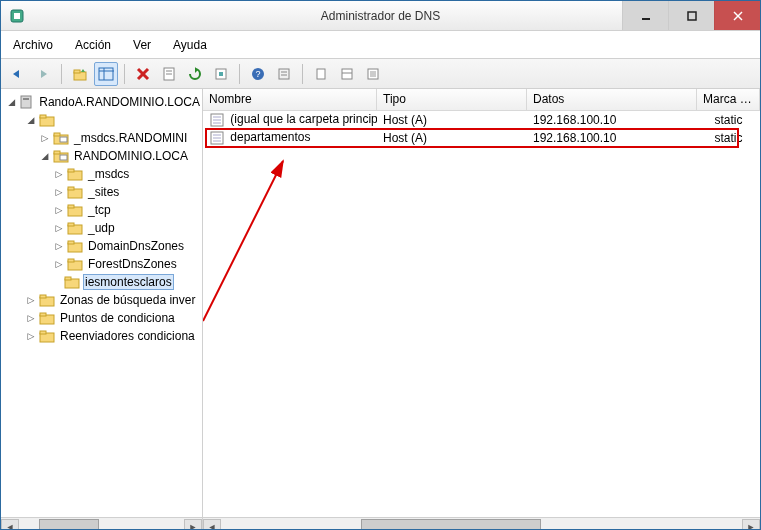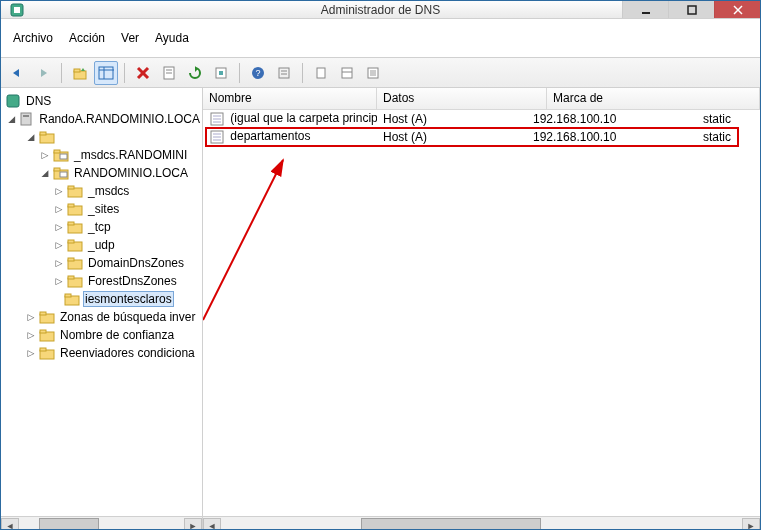--- a/index.html
+++ b/index.html
@@ -7,21 +7,21 @@
     margin: 0;
     font-family: "Segoe UI", Tahoma, sans-serif;
     font-size: 12px;
     background: #fff;
     width: 761px;
     height: 530px;
     overflow: hidden;
     border: 1px solid #2c6aa0;
   }
   .titlebar {
-    height: 18px;
+    height: 30px;
     background: linear-gradient(#fdfdfd, #eaeaea);
     border-bottom: 1px solid #d0d0d0;
     display: flex;
     align-items: center;
     position: relative;
   }
   .titlebar .app-icon {
     width: 16px; height: 16px;
     margin-left: 8px;
     display: inline-block;
@@ -42,27 +42,27 @@
     display: flex;
     align-items: center;
     justify-content: center;
     border-left: 1px solid rgba(0,0,0,0.05);
   }
   .wc-min, .wc-max { background: #d6d6d6; }
   .wc-close { background: #c75050; color: #fff; }
   .wc-btn svg { display:block; }
 
   .menubar {
-    height: 39px;
+    height: 28px;
     background: #fff;
     border-bottom: 1px solid #d0d0d0;
     display: flex;
     align-items: center;
     padding: 0 4px;
-    gap: 0;
+    gap: 6px;
   }
   .menubar .menu-item {
     padding: 2px 8px;
     cursor: default;
   }
 
   .toolbar {
     height: 30px;
     background: linear-gradient(#f7f7f7,#ececec);
     border-bottom: 1px solid #d0d0d0;
@@ -151,21 +151,21 @@
   .list-row .cell {
     padding:0 6px;
     overflow:hidden;
     white-space:nowrap;
   }
   .rec-icon { width:16px; height:16px; display:inline-block; margin-right:2px; vertical-align:middle; }
 
   .col-nombre { width:174px; }
   .col-tipo   { width:150px; }
   .col-datos  { width:170px; }
-  .col-marca  { flex:1; }
+  .col-marca  { flex:1;text-align:center; }
 
   .highlight-box {
     position:absolute;
     border:2px solid #d80000;
     pointer-events:none;
   }
   .arrow-svg {
     position:absolute;
     pointer-events:none;
   }
@@ -307,26 +307,20 @@
         <rect x="4" y="4" width="6" height="6" fill="#ccc"></rect>
       </svg>
     </div>
 </div>
 
 <div class="client">
 
   <div class="tree-pane">
     <div class="tree-body">
 
-      <div class="tree-line">
-        <span class="dns-icon"><svg width="16" height="16">
-              <rect x="2" y="2" width="12" height="12" fill="#4a8" stroke="#276" rx="2"></rect>
-            </svg></span>
-        <span class="tree-label">DNS</span>
-      </div>
 
       <div class="tree-line">
         <span class="sp" style="width:4px"></span>
         <span class="twisty">◢</span>
         <span class="server-icon"><svg width="16" height="16">
               <rect x="3" y="2" width="10" height="12" fill="#d8d8d8" stroke="#888"></rect>
               <rect x="5" y="4" width="6" height="2" fill="#888"></rect>
             </svg></span>
         <span class="tree-label">RandoA.RANDOMINIO.LOCA</span>
       </div>
@@ -434,21 +428,21 @@
             </svg></span>
         <span class="tree-label">Zonas de búsqueda inver</span>
       </div>
       <div class="tree-line">
         <span class="sp" style="width:18px"></span>
         <span class="twisty">▷</span>
         <span class="folder-icon"><svg width="16" height="16">
               <rect x="1" y="5" width="14" height="9" fill="#f7d77a" stroke="#c7a22a"></rect>
               <rect x="1" y="3" width="6" height="3" fill="#f7d77a" stroke="#c7a22a"></rect>
             </svg></span>
-        <span class="tree-label">Nombre de confianza</span>
+        <span class="tree-label">Puntos de condiciona</span>
       </div>
       <div class="tree-line">
         <span class="sp" style="width:18px"></span>
         <span class="twisty">▷</span>
         <span class="folder-icon"><svg width="16" height="16">
               <rect x="1" y="5" width="14" height="9" fill="#f7d77a" stroke="#c7a22a"></rect>
               <rect x="1" y="3" width="6" height="3" fill="#f7d77a" stroke="#c7a22a"></rect>
             </svg></span>
         <span class="tree-label">Reenviadores condiciona</span>
       </div>
@@ -459,20 +453,21 @@
       <div class="track">
           <div class="thumb" style="left:20px; width:60px;"></div>
         </div>
       <div class="sbtn">►</div>
     </div>
   </div>
 
   <div class="list-pane">
     <div class="list-header">
       <div class="col col-nombre">Nombre</div>
+      <div class="col col-tipo">Tipo</div>
       <div class="col col-datos">Datos</div>
       <div class="col col-marca">Marca de</div>
     </div>
     <div class="list-body">
 
       <div class="list-row">
         <div class="cell col-nombre">
           <span class="rec-icon"><svg width="16" height="16">
                 <rect x="2" y="2" width="12" height="12" fill="#fff" stroke="#888"></rect>
                 <line x1="4" y1="5" x2="12" y2="5" stroke="#aac"></line>

